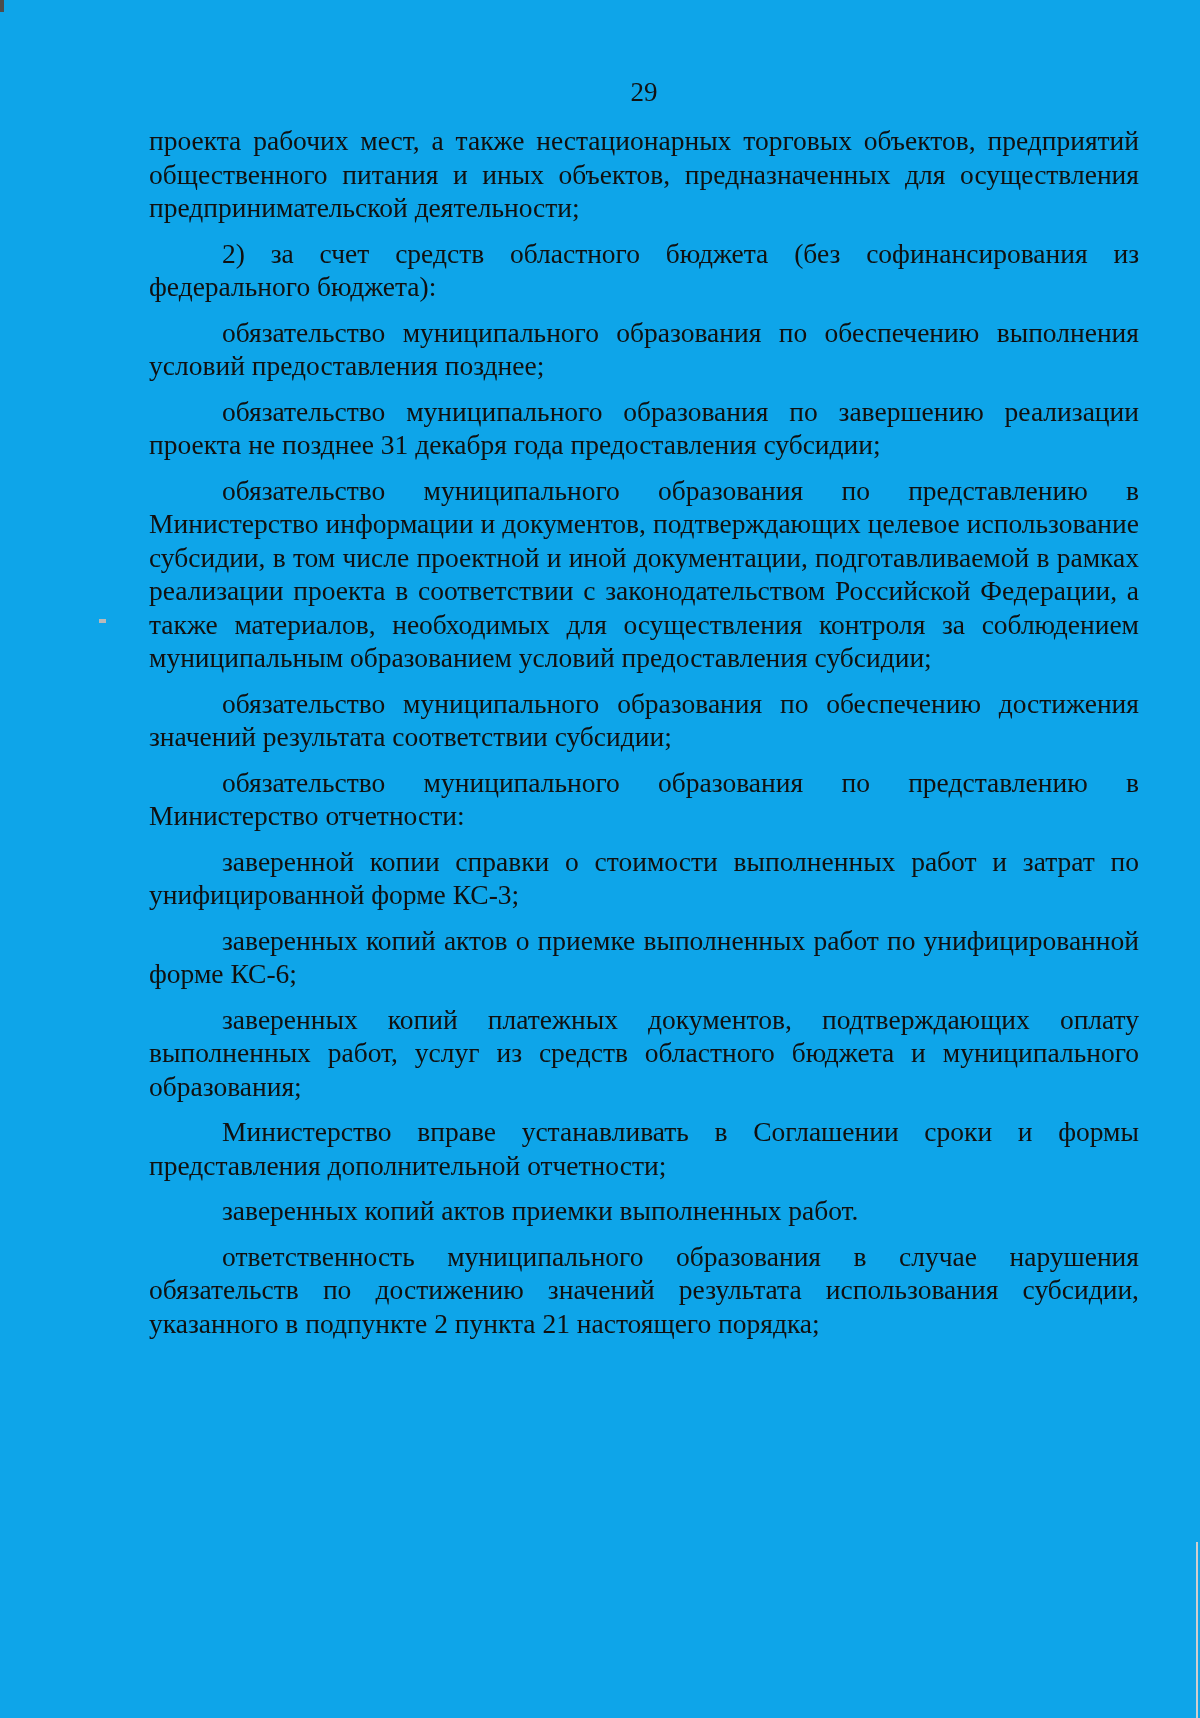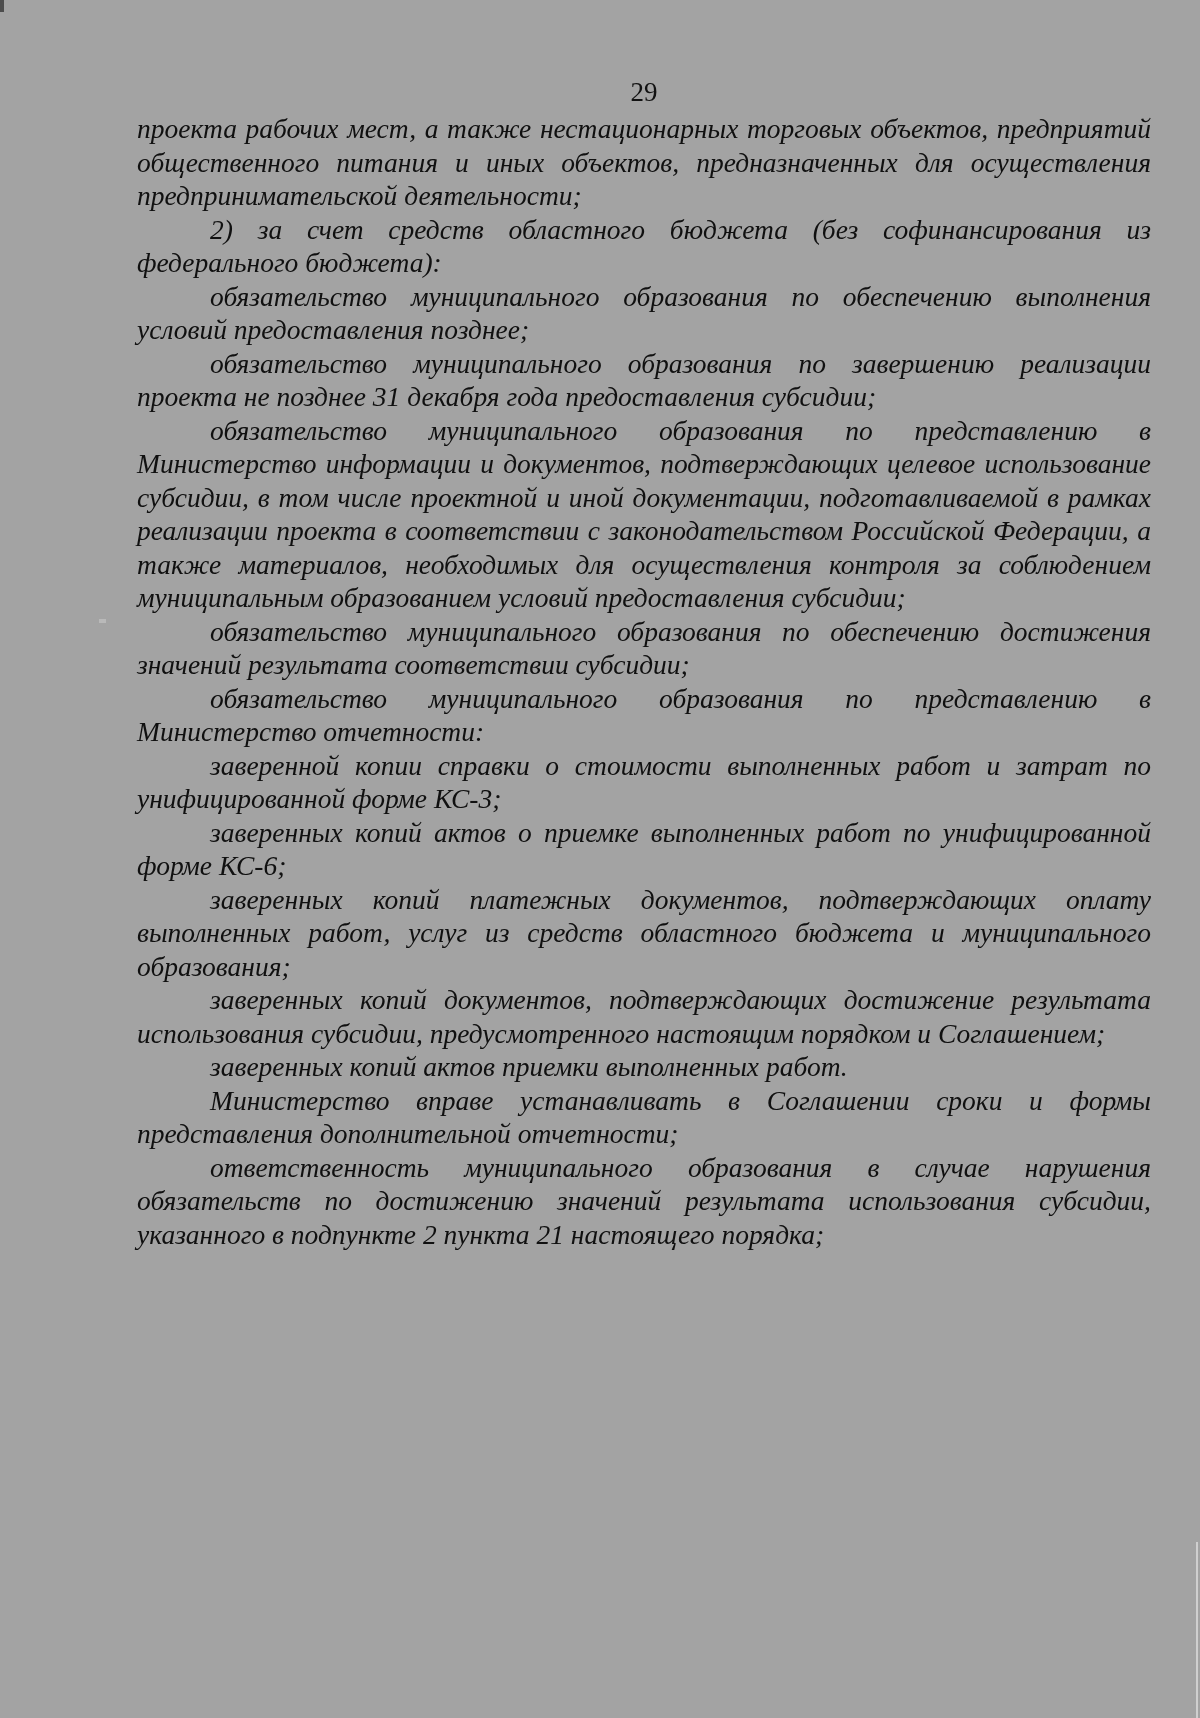--- a/index.html
+++ b/index.html
@@ -4,21 +4,21 @@
 <style>
   html, body {
     margin: 0;
     padding: 0;
     background: #ffffff;
   }
   .page {
     position: relative;
     width: 1200px;
     height: 1718px;
-    background: #a3a3a3;
+    background: #0ea5e9;
     overflow: hidden;
     font-family: "Liberation Serif", "DejaVu Serif", serif;
     color: #111111;
   }
   .page-number {
     position: absolute;
     top: 76px;
     left: 137px;
     width: 1014px;
     text-align: center;
@@ -32,24 +32,23 @@
     left: 137px;
     width: 1014px;
     font-size: 27.5px;
     line-height: 33.5px;
     text-align: justify;
     text-justify: inter-word;
     hyphens: none;
     color: #101010;
   }
   .text-block p {
-    margin: 0;
+    margin: 12px;
     padding: 0;
     text-indent: 0;
-    font-style: italic;
   }
   .text-block p.indent {
     text-indent: 73px;
   }
   
   .corner-mark {
     position: absolute;
     top: 0;
     left: 0;
     width: 4px;
@@ -88,19 +87,18 @@
     <p>проекта рабочих мест, а также нестационарных торговых объектов, предприятий общественного питания и иных объектов, предназначенных для осуществления предпринимательской деятельности;</p>
     <p class="indent">2)&nbsp;за счет средств областного бюджета (без софинансирования из федерального бюджета):</p>
     <p class="indent">обязательство муниципального образования по обеспечению выполнения условий предоставления позднее;</p>
     <p class="indent">обязательство муниципального образования по завершению реализации проекта не позднее 31 декабря года предоставления субсидии;</p>
     <p class="indent">обязательство муниципального образования по представлению в Министерство информации и&nbsp;документов, подтверждающих целевое использование субсидии, в том числе проектной и иной документации, подготавливаемой в рамках реализации проекта в соответствии с законодательством Российской Федерации, а также материалов, необходимых для осуществления контроля за соблюдением муниципальным образованием условий предоставления субсидии;</p>
     <p class="indent">обязательство муниципального образования по обеспечению достижения значений результата соответствии субсидии;</p>
     <p class="indent">обязательство муниципального образования по представлению в Министерство отчетности:</p>
     <p class="indent">заверенной копии справки о стоимости выполненных работ и затрат по унифицированной форме КС-3;</p>
     <p class="indent">заверенных копий актов о приемке выполненных работ по унифицированной форме КС-6;</p>
     <p class="indent">заверенных копий платежных документов, подтверждающих оплату выполненных работ, услуг из&nbsp;средств областного бюджета и муниципального образования;</p>
-    <p class="indent">заверенных копий документов, подтверждающих достижение результата использования субсидии, предусмотренного настоящим порядком и Соглашением;</p>
+    <p class="indent">Министерство вправе устанавливать в Соглашении сроки и формы представления дополнительной отчетности;</p>
     <p class="indent">заверенных копий актов приемки выполненных работ.</p>
-    <p class="indent">Министерство вправе устанавливать в Соглашении сроки и формы представления дополнительной отчетности;</p>
     <p class="indent">ответственность муниципального образования в случае нарушения обязательств по&nbsp;достижению значений результата использования субсидии, указанного в подпункте 2 пункта 21 настоящего порядка;</p>
   </div>
 
 </div>
 
 </body></html>

